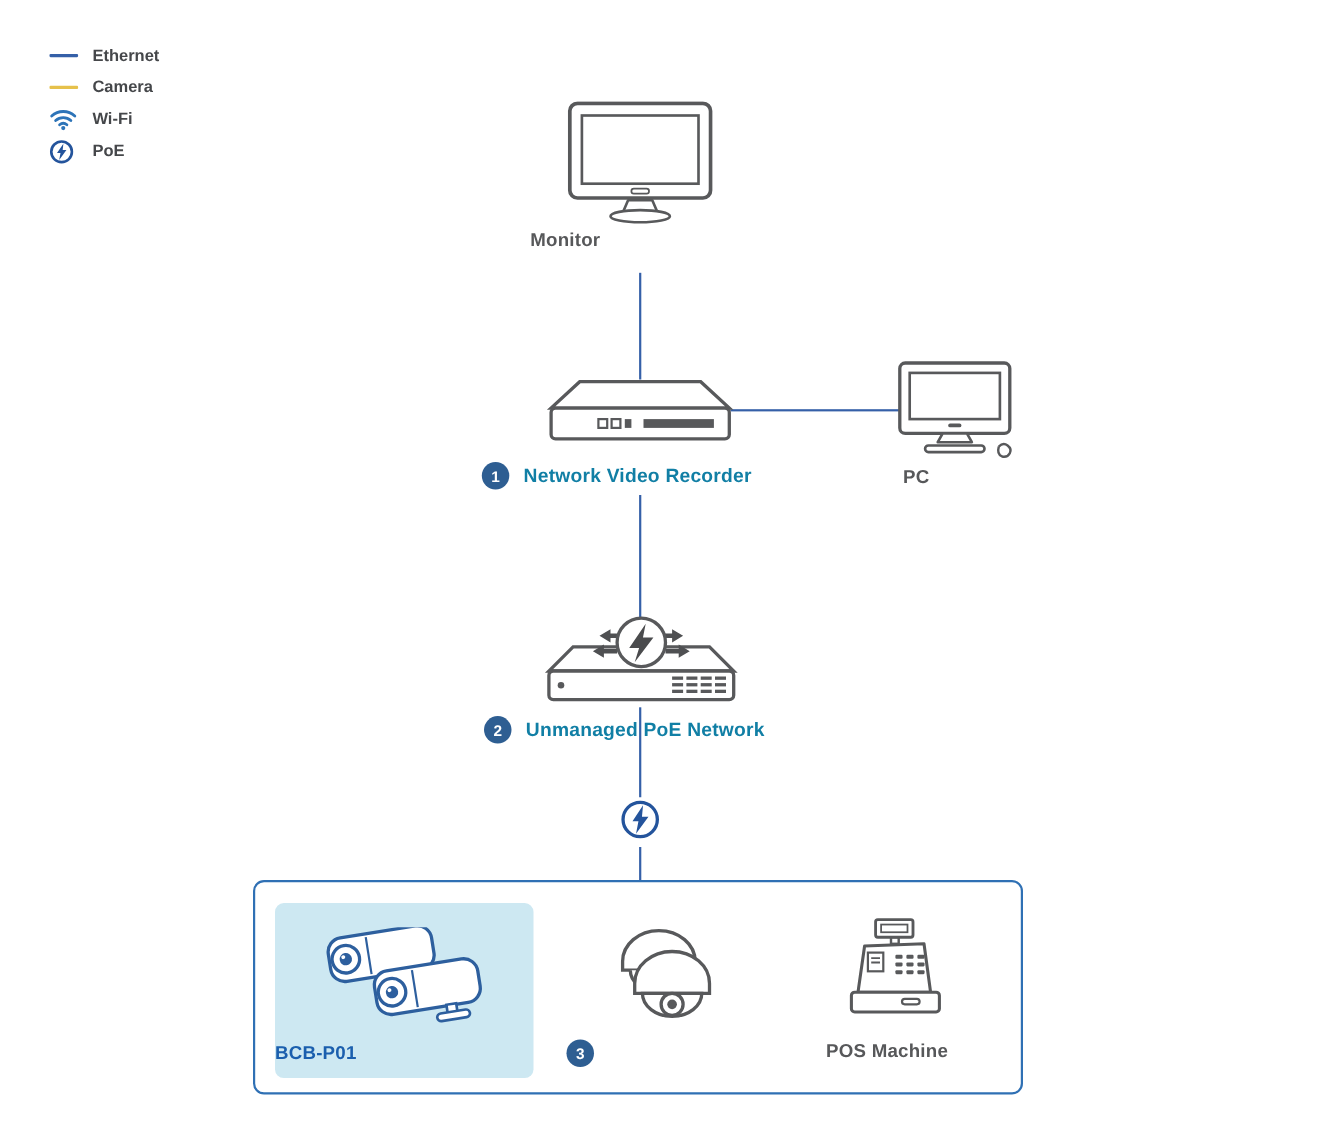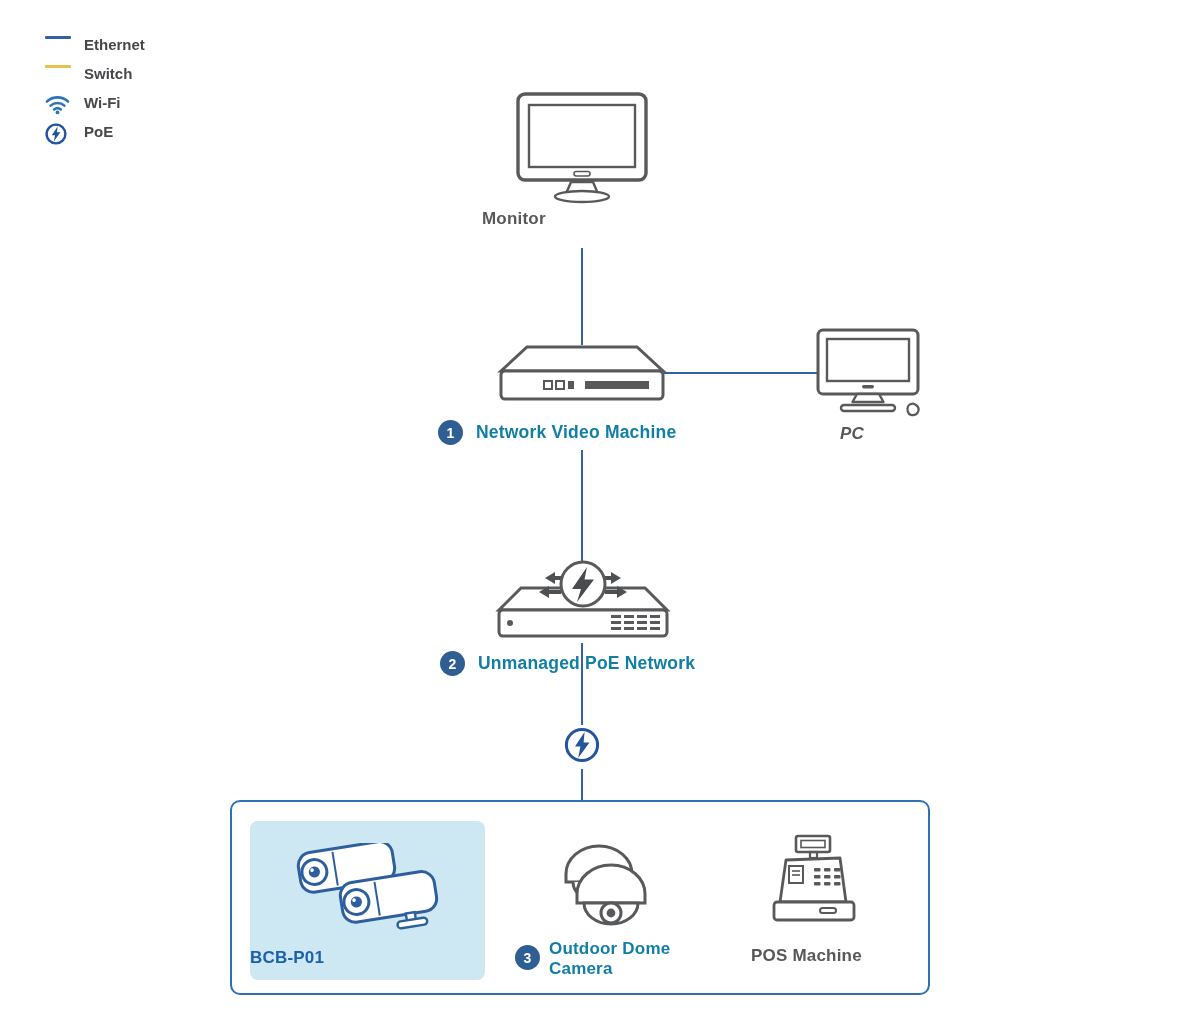--- a/index.html
+++ b/index.html
@@ -50,21 +50,21 @@
     font-size: 17.5px;
     font-weight: 700;
     color: #117fa5;
     letter-spacing: 0.2px;
   }
 
   
   .legend { position: absolute; left: 45px; top: 36px; }
   .legend-row {
     display: flex;
-    align-items: flex-start;
+    align-items: center;
     gap: 11px;
     height: 29px;
   }
   .legend-swatch {
     width: 28px;
     display: flex;
     align-items: center;
     justify-content: flex-start;
     flex: 0 0 auto;
   }
@@ -101,21 +101,21 @@
     <div class="legend-row">
       <span class="legend-swatch">
         <span class="sw-line" style="background:#3560a8;"></span>
       </span>
       <span class="legend-text">Ethernet</span>
     </div>
     <div class="legend-row">
       <span class="legend-swatch">
         <span class="sw-line" style="background:#e6c14b;"></span>
       </span>
-      <span class="legend-text">Switch</span>
+      <span class="legend-text">Camera</span>
     </div>
     <div class="legend-row">
       <span class="legend-swatch">
         <svg width="25" height="21" viewBox="0 0 25 21">
           <g stroke="#2d74b8" stroke-width="2.6" fill="none" stroke-linecap="round">
             <path d="M2 7.5 a15.5 15.5 0 0 1 21 0"></path>
             <path d="M5.6 11.6 a10.3 10.3 0 0 1 13.8 0"></path>
             <path d="M9.2 15.4 a5.2 5.2 0 0 1 6.6 0"></path>
           </g>
           <circle cx="12.5" cy="18.4" r="1.9" fill="#2d74b8"></circle>
@@ -156,34 +156,34 @@
       <path d="M30 3 L140 3 L166 27 L4 27 Z" fill="#ffffff" stroke="#58595b" stroke-width="3"></path>
       <rect x="4" y="27" width="162" height="28" rx="4" fill="#ffffff" stroke="#58595b" stroke-width="3"></rect>
       <rect x="47" y="37" width="8" height="8" fill="none" stroke="#58595b" stroke-width="2"></rect>
       <rect x="59" y="37" width="8" height="8" fill="none" stroke="#58595b" stroke-width="2"></rect>
       <rect x="71" y="37" width="6" height="8" fill="#58595b"></rect>
       <rect x="88" y="37" width="64" height="8" fill="#58595b"></rect>
     </svg>
   </div>
   <div class="label-row" style="left:438px; top:420px;">
     <span class="badge">1</span>
-    <span class="row-label">Network Video Machine</span>
+    <span class="row-label">Network Video Recorder</span>
   </div>
 
   <div class="abs" style="left:816px; top:328px;">
     <svg width="112" height="92" viewBox="0 0 112 92">
       <rect x="2" y="2" width="100" height="64" rx="5" fill="#ffffff" stroke="#58595b" stroke-width="3"></rect>
       <rect x="11" y="11" width="82" height="42" fill="none" stroke="#58595b" stroke-width="2.4"></rect>
       <rect x="46" y="57" width="12" height="3.5" rx="1.7" fill="#58595b"></rect>
       <path d="M41 66 h22 l4.5 8 h-31 z" fill="#ffffff" stroke="#58595b" stroke-width="2.4" stroke-linejoin="round"></path>
       <rect x="25" y="77" width="54" height="6" rx="3" fill="#ffffff" stroke="#58595b" stroke-width="2.4"></rect>
       <path d="M92 78 q4 -4 8 -1 q4 3 2 7 q-2 4 -7 3 q-5 -2 -3 -9" fill="#ffffff" stroke="#58595b" stroke-width="2.2"></path>
     </svg>
   </div>
-  <div class="node-label" style="left:840px; top:424px; width:100px;font-style:italic;">PC</div>
+  <div class="node-label" style="left:821px; top:424px; width:100px;">PC</div>
 
   <div class="abs" style="left:493px; top:558px;">
     <svg width="180" height="86" viewBox="0 0 180 86">
       <path d="M28 30 L152 30 L174 52 L6 52 Z" fill="#ffffff" stroke="#58595b" stroke-width="3"></path>
       <rect x="6" y="52" width="168" height="26" rx="4" fill="#ffffff" stroke="#58595b" stroke-width="3"></rect>
 
       <g fill="#4f5052">
         <path d="M52 20 l10 -6 v4 h12 v4 h-12 v4 Z"></path>
         <path d="M46 34 l10 -6 v4 h12 v4 h-12 v4 Z"></path>
       </g>
@@ -265,21 +265,20 @@
         <path d="M21 58 A34 29 0 0 1 89 58 L89 67 L21 67 Z"></path>
         <path d="M28 67 A27 21 0 0 0 82 67 Z"></path>
         <circle cx="55" cy="77" r="10"></circle>
       </g>
       <circle cx="55" cy="77" r="4.4" fill="#58595b"></circle>
     </svg>
   </div>
   <div class="label-row" style="left:515px; top:945px;">
     <span class="badge">3</span>
   </div>
-  <div class="node-label teal" style="left:549px; top:939px; width:150px; line-height:1.15;">Outdoor Dome Camera</div>
 
   <div class="abs" style="left:770px; top:834px;">
     <svg width="92" height="96" viewBox="0 0 92 96">
       <rect x="26" y="2" width="34" height="16" rx="2" fill="#ffffff" stroke="#58595b" stroke-width="2.6"></rect>
       <rect x="31" y="6.5" width="24" height="7" fill="none" stroke="#58595b" stroke-width="1.6"></rect>
       <rect x="40" y="18" width="7" height="6" fill="none" stroke="#58595b" stroke-width="2.2"></rect>
       <path d="M16 26 L70 24 L76 68 L10 68 Z" fill="#ffffff" stroke="#58595b" stroke-width="2.8" stroke-linejoin="round"></path>
 
       <rect x="19" y="32" width="14" height="17" fill="#ffffff" stroke="#58595b" stroke-width="2"></rect>
       <line x1="22" y1="37" x2="30" y2="37" stroke="#58595b" stroke-width="1.6"></line>

